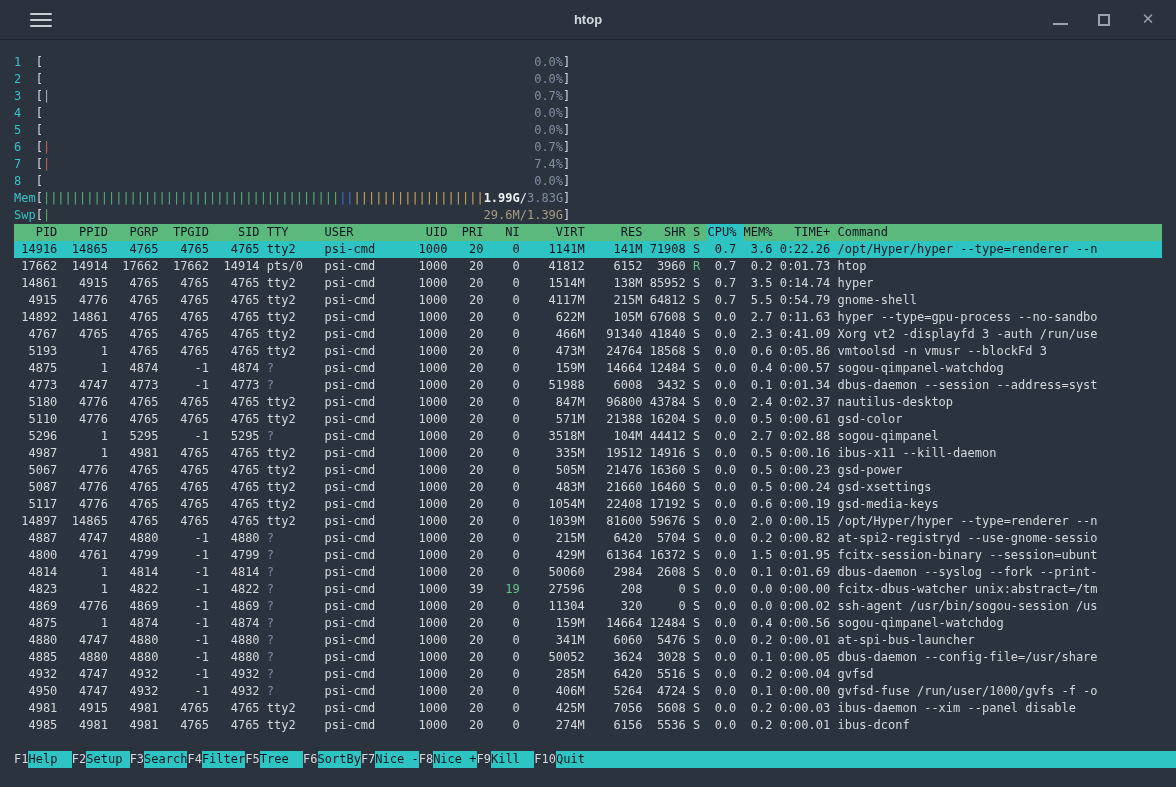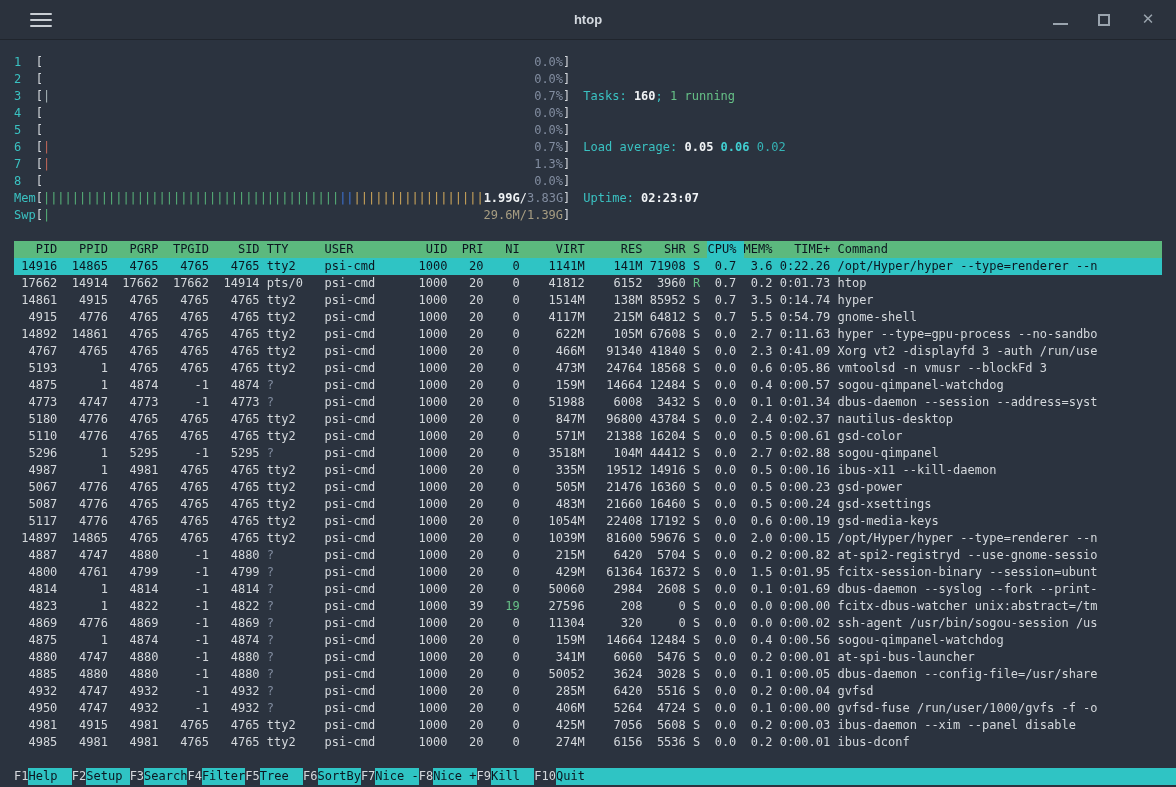--- a/index.html
+++ b/index.html
@@ -81,30 +81,25 @@
 
 <div class="terminal">
   <div class="meters-wrap">
     <div id="meters">
         <div class="mrow"><span class="mlabel">1</span><span class="mbr">[</span><span class="minner"><span class="sp"></span><span class="mpct">0.0%</span></span><span class="mbr">]</span></div>
         <div class="mrow"><span class="mlabel">2</span><span class="mbr">[</span><span class="minner"><span class="sp"></span><span class="mpct">0.0%</span></span><span class="mbr">]</span></div>
         <div class="mrow"><span class="mlabel">3</span><span class="mbr">[</span><span class="minner"><span class="pipes" style="color: rgb(169, 182, 186);">|</span><span class="sp"></span><span class="mpct">0.7%</span></span><span class="mbr">]</span></div>
         <div class="mrow"><span class="mlabel">4</span><span class="mbr">[</span><span class="minner"><span class="sp"></span><span class="mpct">0.0%</span></span><span class="mbr">]</span></div>
         <div class="mrow"><span class="mlabel">5</span><span class="mbr">[</span><span class="minner"><span class="sp"></span><span class="mpct">0.0%</span></span><span class="mbr">]</span></div>
         <div class="mrow"><span class="mlabel">6</span><span class="mbr">[</span><span class="minner"><span class="pipes" style="color: rgb(196, 104, 90);">|</span><span class="sp"></span><span class="mpct">0.7%</span></span><span class="mbr">]</span></div>
-        <div class="mrow"><span class="mlabel">7</span><span class="mbr">[</span><span class="minner"><span class="pipes" style="color: rgb(196, 104, 90);">|</span><span class="sp"></span><span class="mpct">1.3%</span></span><span class="mbr">]</span></div>
+        <div class="mrow"><span class="mlabel">7</span><span class="mbr">[</span><span class="minner"><span class="pipes" style="color: rgb(196, 104, 90);">|</span><span class="sp"></span><span class="mpct">7.4%</span></span><span class="mbr">]</span></div>
         <div class="mrow"><span class="mlabel">8</span><span class="mbr">[</span><span class="minner"><span class="sp"></span><span class="mpct">0.0%</span></span><span class="mbr">]</span></div>
         <div class="mrow"><span class="mlabel">Mem</span><span class="mbr">[</span><span class="minner"><span class="pipes" style="color: rgb(87, 179, 121);">|||||||||||||||||||||||||||||||||||||||||</span><span class="pipes" style="color: rgb(62, 116, 214);">||</span><span class="pipes" style="color: rgb(207, 167, 90);">||||||||||||||||||</span><span class="sp"></span><span class="memused">1.99G</span><span class="memslash">/</span><span class="memtotal">3.83G</span></span><span class="mbr">]</span></div>
         <div class="mrow"><span class="mlabel">Swp</span><span class="mbr">[</span><span class="minner"><span class="pipes" style="color: rgb(87, 179, 121);">|</span><span class="sp"></span><span class="swptxt">29.6M/1.39G</span></span><span class="mbr">]</span></div>
       </div>
-    <div class="info-col">
-      <div class="line"><span class="lbl">Tasks: </span><span class="bw">160</span><span class="lbl">; </span><span class="grn">1 running</span></div>
-      <div class="line"><span class="lbl">Load average: </span><span class="bw">0.05 </span><span class="bc">0.06 </span><span class="nc">0.02</span></div>
-      <div class="line"><span class="lbl">Uptime: </span><span class="bw">02:23:07</span></div>
-    </div>
   </div>
 
   <div class="ptable">
     <div class="row thead" id="thead"><span class="c r" style="width: 7ch;">PID</span><span class="c r" style="width: 7ch;">PPID</span><span class="c r" style="width: 7ch;">PGRP</span><span class="c r" style="width: 7ch;">TPGID</span><span class="c r" style="width: 7ch;">SID</span><span class="c l" style="width: 8ch;">TTY</span><span class="c l" style="width: 10ch;">USER</span><span class="c r" style="width: 8ch;">UID</span><span class="c r" style="width: 5ch;">PRI</span><span class="c r" style="width: 5ch;">NI</span><span class="c r" style="width: 9ch;">VIRT</span><span class="c r" style="width: 8ch;">RES</span><span class="c r" style="width: 6ch;">SHR</span><span class="c r" style="width: 2ch;">S</span><span class="c r sort" style="width: 5ch;">CPU%</span><span class="c r" style="width: 5ch;">MEM%</span><span class="c r" style="width: 8ch;">TIME+</span><span class="c l cmd">Command</span></div>
     <div id="tbody">
         <div class="row sel"><span class="c r" style="width: 7ch;">14916</span><span class="c r" style="width: 7ch;">14865</span><span class="c r" style="width: 7ch;">4765</span><span class="c r" style="width: 7ch;">4765</span><span class="c r" style="width: 7ch;">4765</span><span class="c l" style="width: 8ch;">tty2</span><span class="c l" style="width: 10ch;">psi-cmd</span><span class="c r" style="width: 8ch;">1000</span><span class="c r" style="width: 5ch;">20</span><span class="c r" style="width: 5ch;">0</span><span class="c r" style="width: 9ch;">1141M</span><span class="c r" style="width: 8ch;">141M</span><span class="c r" style="width: 6ch;">71908</span><span class="c r" style="width: 2ch;">S</span><span class="c r" style="width: 5ch;">0.7</span><span class="c r" style="width: 5ch;">3.6</span><span class="c r" style="width: 8ch;">0:22.26</span><span class="c l cmd">/opt/Hyper/hyper --type=renderer --n</span></div>
         <div class="row"><span class="c r" style="width: 7ch;">17662</span><span class="c r" style="width: 7ch;">14914</span><span class="c r" style="width: 7ch;">17662</span><span class="c r" style="width: 7ch;">17662</span><span class="c r" style="width: 7ch;">14914</span><span class="c l" style="width: 8ch;">pts/0</span><span class="c l" style="width: 10ch;">psi-cmd</span><span class="c r" style="width: 8ch;">1000</span><span class="c r" style="width: 5ch;">20</span><span class="c r" style="width: 5ch;">0</span><span class="c r" style="width: 9ch;">41812</span><span class="c r" style="width: 8ch;">6152</span><span class="c r" style="width: 6ch;">3960</span><span class="c r green" style="width: 2ch;">R</span><span class="c r" style="width: 5ch;">0.7</span><span class="c r" style="width: 5ch;">0.2</span><span class="c r" style="width: 8ch;">0:01.73</span><span class="c l cmd">htop</span></div>
         <div class="row"><span class="c r" style="width: 7ch;">14861</span><span class="c r" style="width: 7ch;">4915</span><span class="c r" style="width: 7ch;">4765</span><span class="c r" style="width: 7ch;">4765</span><span class="c r" style="width: 7ch;">4765</span><span class="c l" style="width: 8ch;">tty2</span><span class="c l" style="width: 10ch;">psi-cmd</span><span class="c r" style="width: 8ch;">1000</span><span class="c r" style="width: 5ch;">20</span><span class="c r" style="width: 5ch;">0</span><span class="c r" style="width: 9ch;">1514M</span><span class="c r" style="width: 8ch;">138M</span><span class="c r" style="width: 6ch;">85952</span><span class="c r" style="width: 2ch;">S</span><span class="c r" style="width: 5ch;">0.7</span><span class="c r" style="width: 5ch;">3.5</span><span class="c r" style="width: 8ch;">0:14.74</span><span class="c l cmd">hyper</span></div>
         <div class="row"><span class="c r" style="width: 7ch;">4915</span><span class="c r" style="width: 7ch;">4776</span><span class="c r" style="width: 7ch;">4765</span><span class="c r" style="width: 7ch;">4765</span><span class="c r" style="width: 7ch;">4765</span><span class="c l" style="width: 8ch;">tty2</span><span class="c l" style="width: 10ch;">psi-cmd</span><span class="c r" style="width: 8ch;">1000</span><span class="c r" style="width: 5ch;">20</span><span class="c r" style="width: 5ch;">0</span><span class="c r" style="width: 9ch;">4117M</span><span class="c r" style="width: 8ch;">215M</span><span class="c r" style="width: 6ch;">64812</span><span class="c r" style="width: 2ch;">S</span><span class="c r" style="width: 5ch;">0.7</span><span class="c r" style="width: 5ch;">5.5</span><span class="c r" style="width: 8ch;">0:54.79</span><span class="c l cmd">gnome-shell</span></div>
         <div class="row"><span class="c r" style="width: 7ch;">14892</span><span class="c r" style="width: 7ch;">14861</span><span class="c r" style="width: 7ch;">4765</span><span class="c r" style="width: 7ch;">4765</span><span class="c r" style="width: 7ch;">4765</span><span class="c l" style="width: 8ch;">tty2</span><span class="c l" style="width: 10ch;">psi-cmd</span><span class="c r" style="width: 8ch;">1000</span><span class="c r" style="width: 5ch;">20</span><span class="c r" style="width: 5ch;">0</span><span class="c r" style="width: 9ch;">622M</span><span class="c r" style="width: 8ch;">105M</span><span class="c r" style="width: 6ch;">67608</span><span class="c r" style="width: 2ch;">S</span><span class="c r" style="width: 5ch;">0.0</span><span class="c r" style="width: 5ch;">2.7</span><span class="c r" style="width: 8ch;">0:11.63</span><span class="c l cmd">hyper --type=gpu-process --no-sandbo</span></div>

